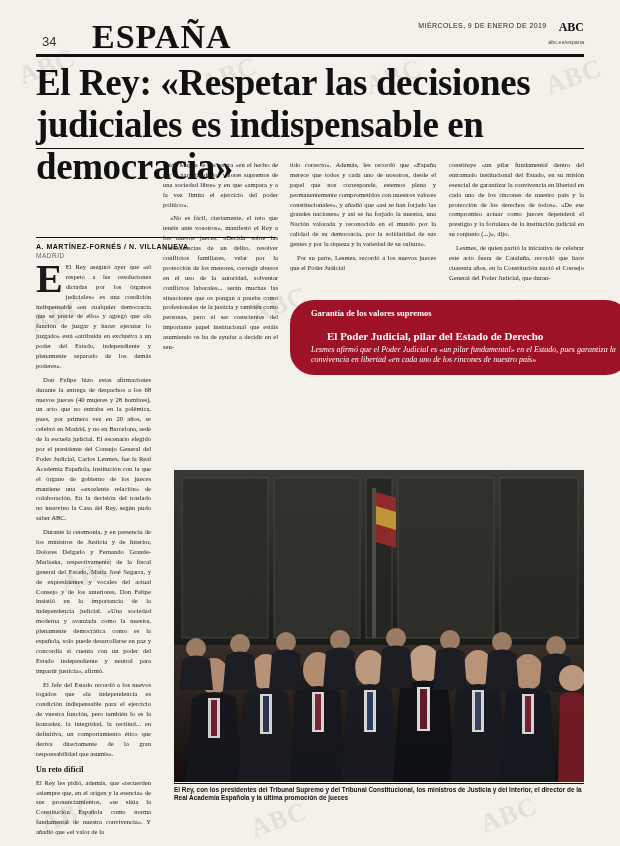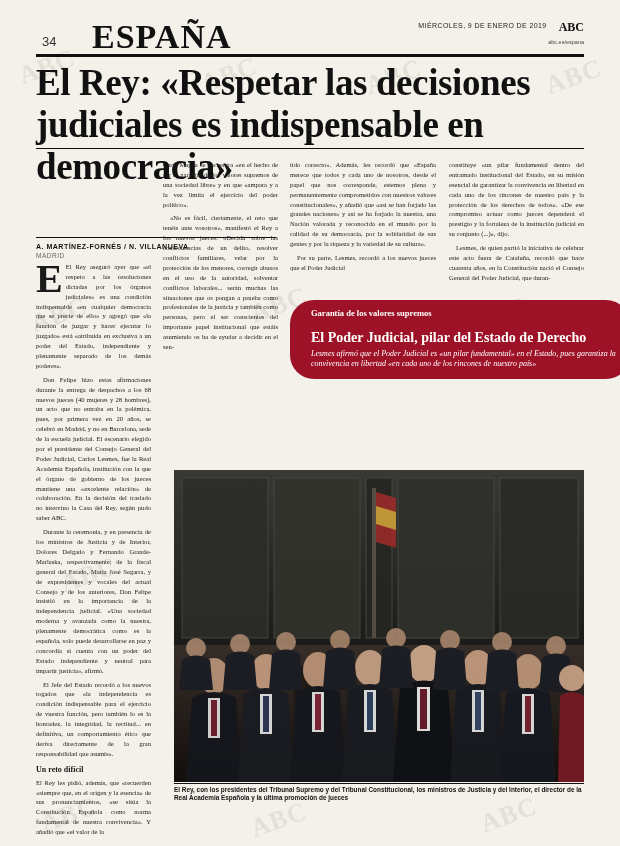--- a/index.html
+++ b/index.html
@@ -125,21 +125,21 @@
   .qb-title{
     font-size:8.5px;font-weight:bold;margin-bottom:3px;
     font-family:"Liberation Serif",serif;
   }
   .qb-text{
     font-size:8px;line-height:1.28;font-style:italic;
     font-family:"Liberation Serif",serif;
   }
   .qb-sep{height:5px;}
   .qb-title2{
-    font-size:14px;font-weight:bold;margin:4px 0 3px 0;
+    font-size:11px;font-weight:bold;margin:4px 0 3px 16px;
     font-family:"Liberation Serif",serif;
   }
   
   .photo{
     position:absolute;left:174px;top:470px;width:410px;height:312px;
     background:linear-gradient(#1e222b,#0d0f14);
     overflow:hidden;
   }
   .photo svg{display:block;}
   .caption{

